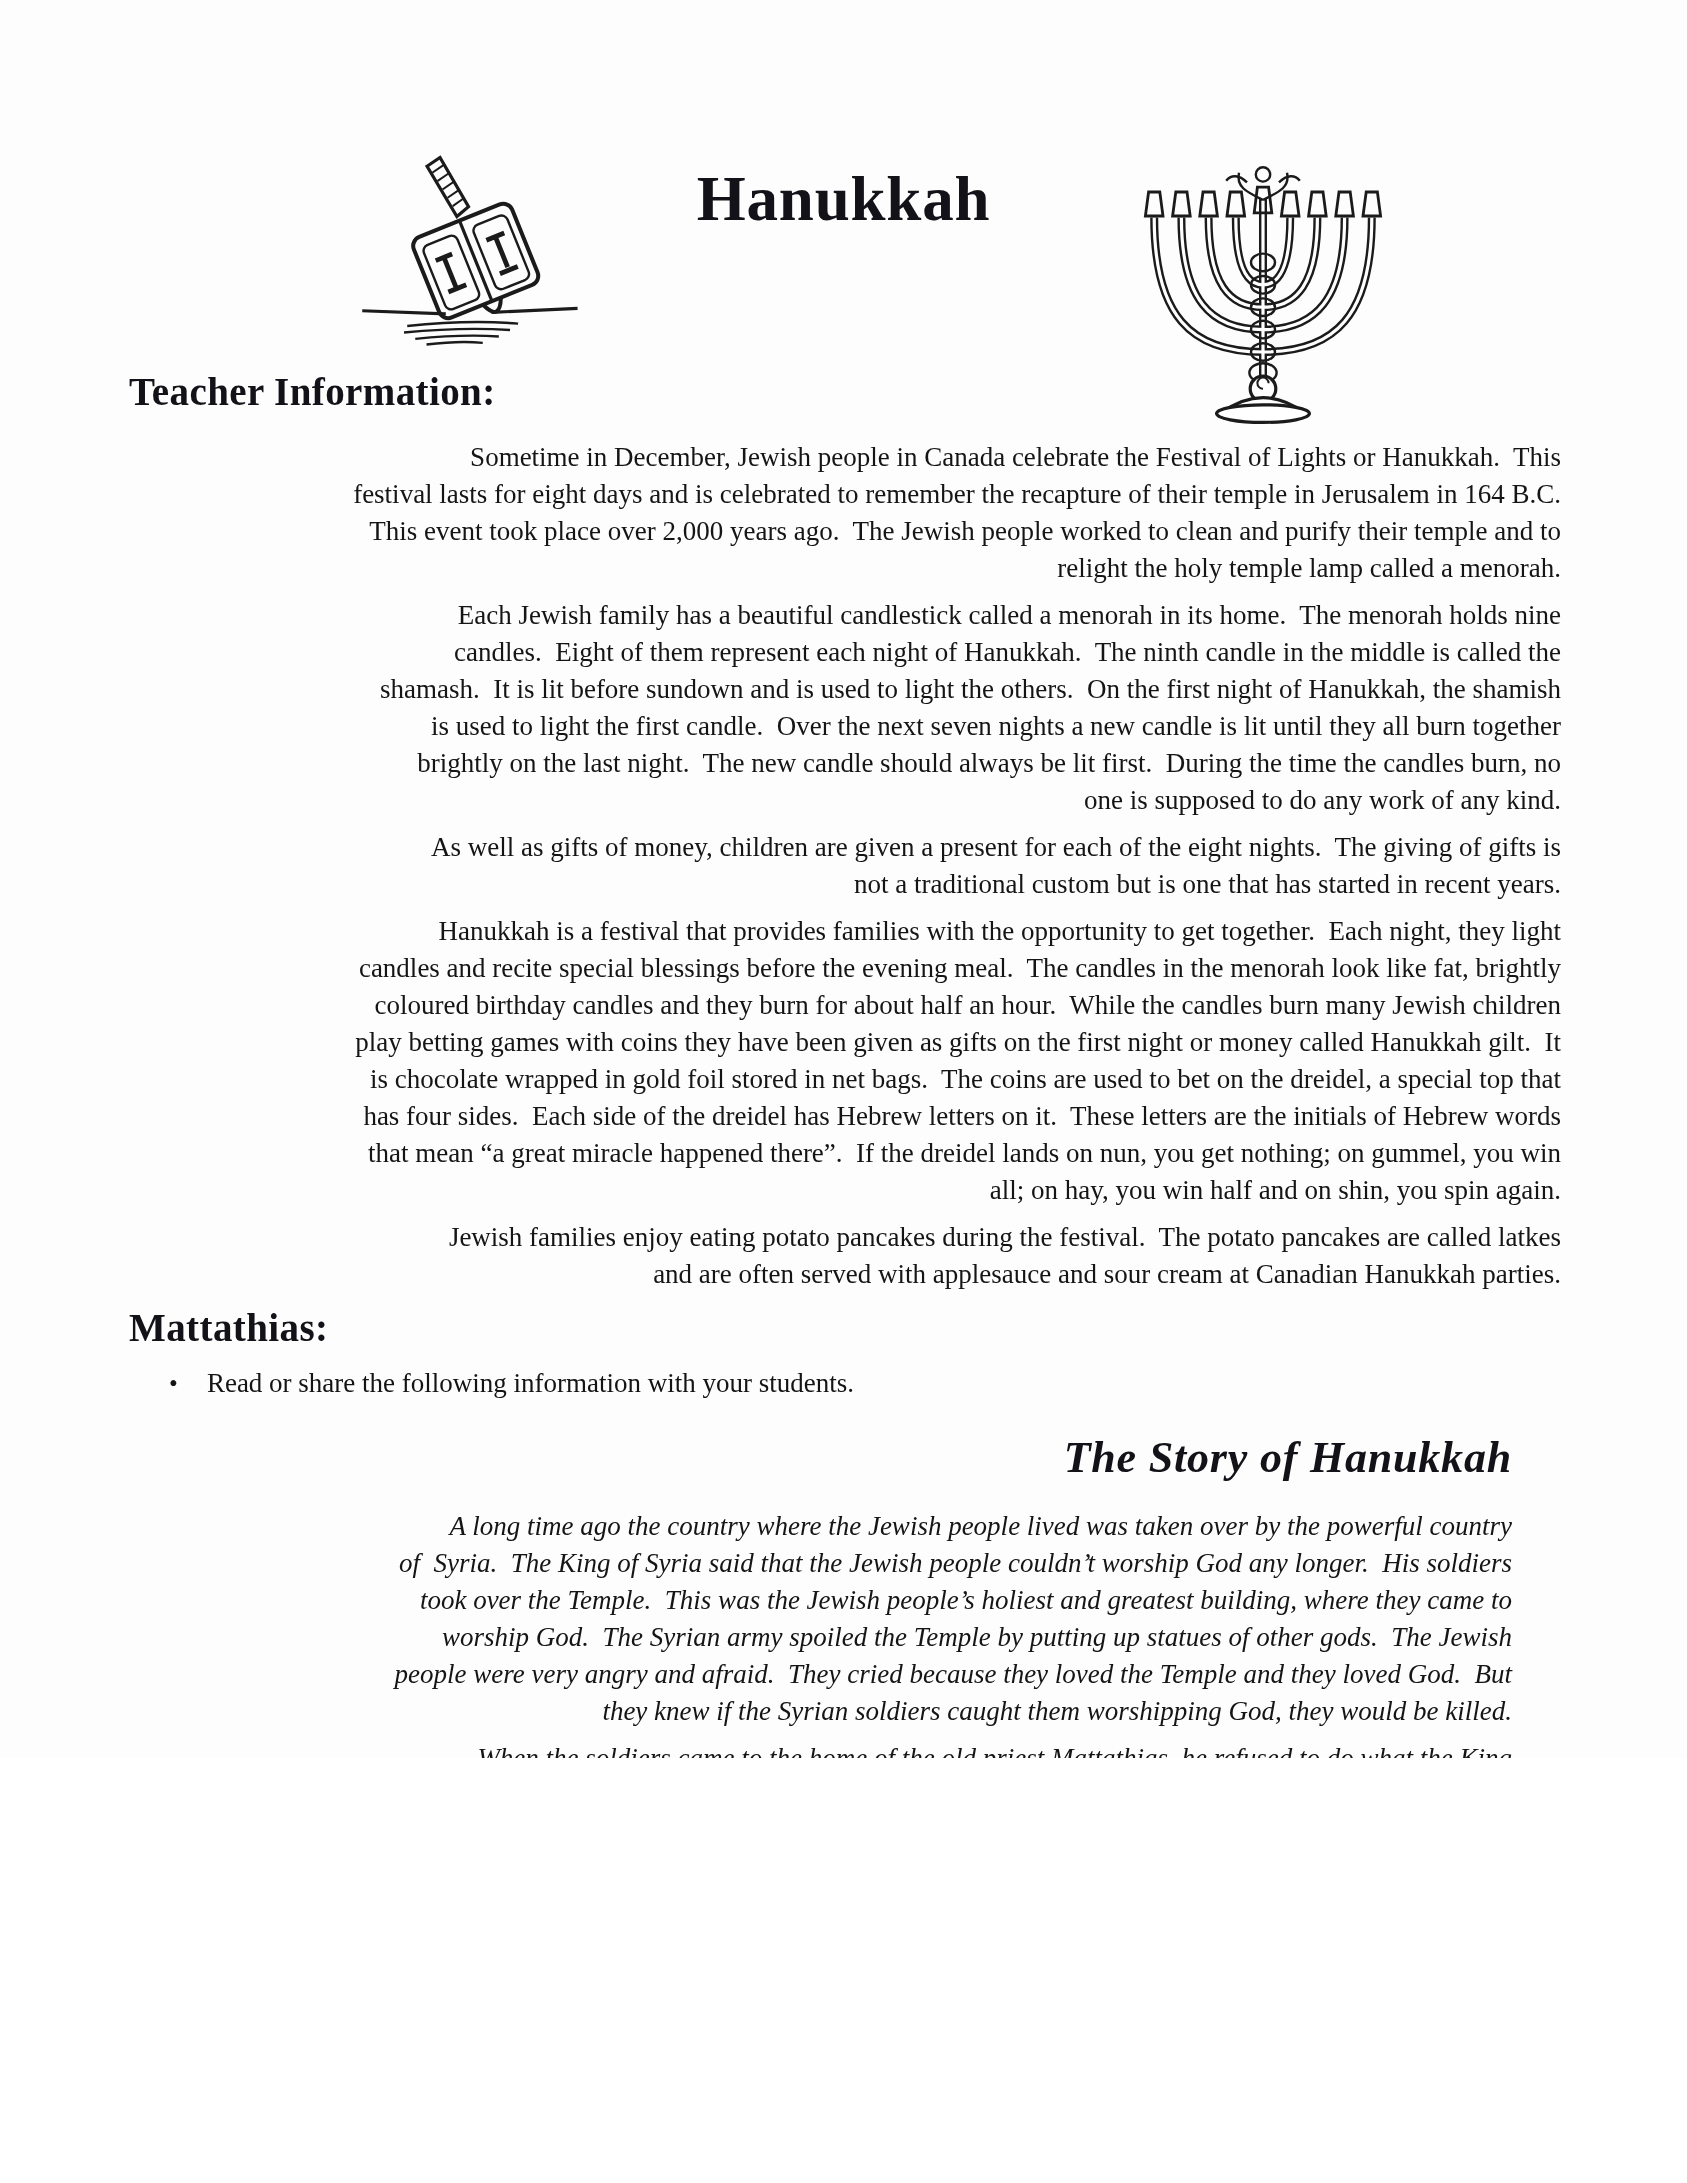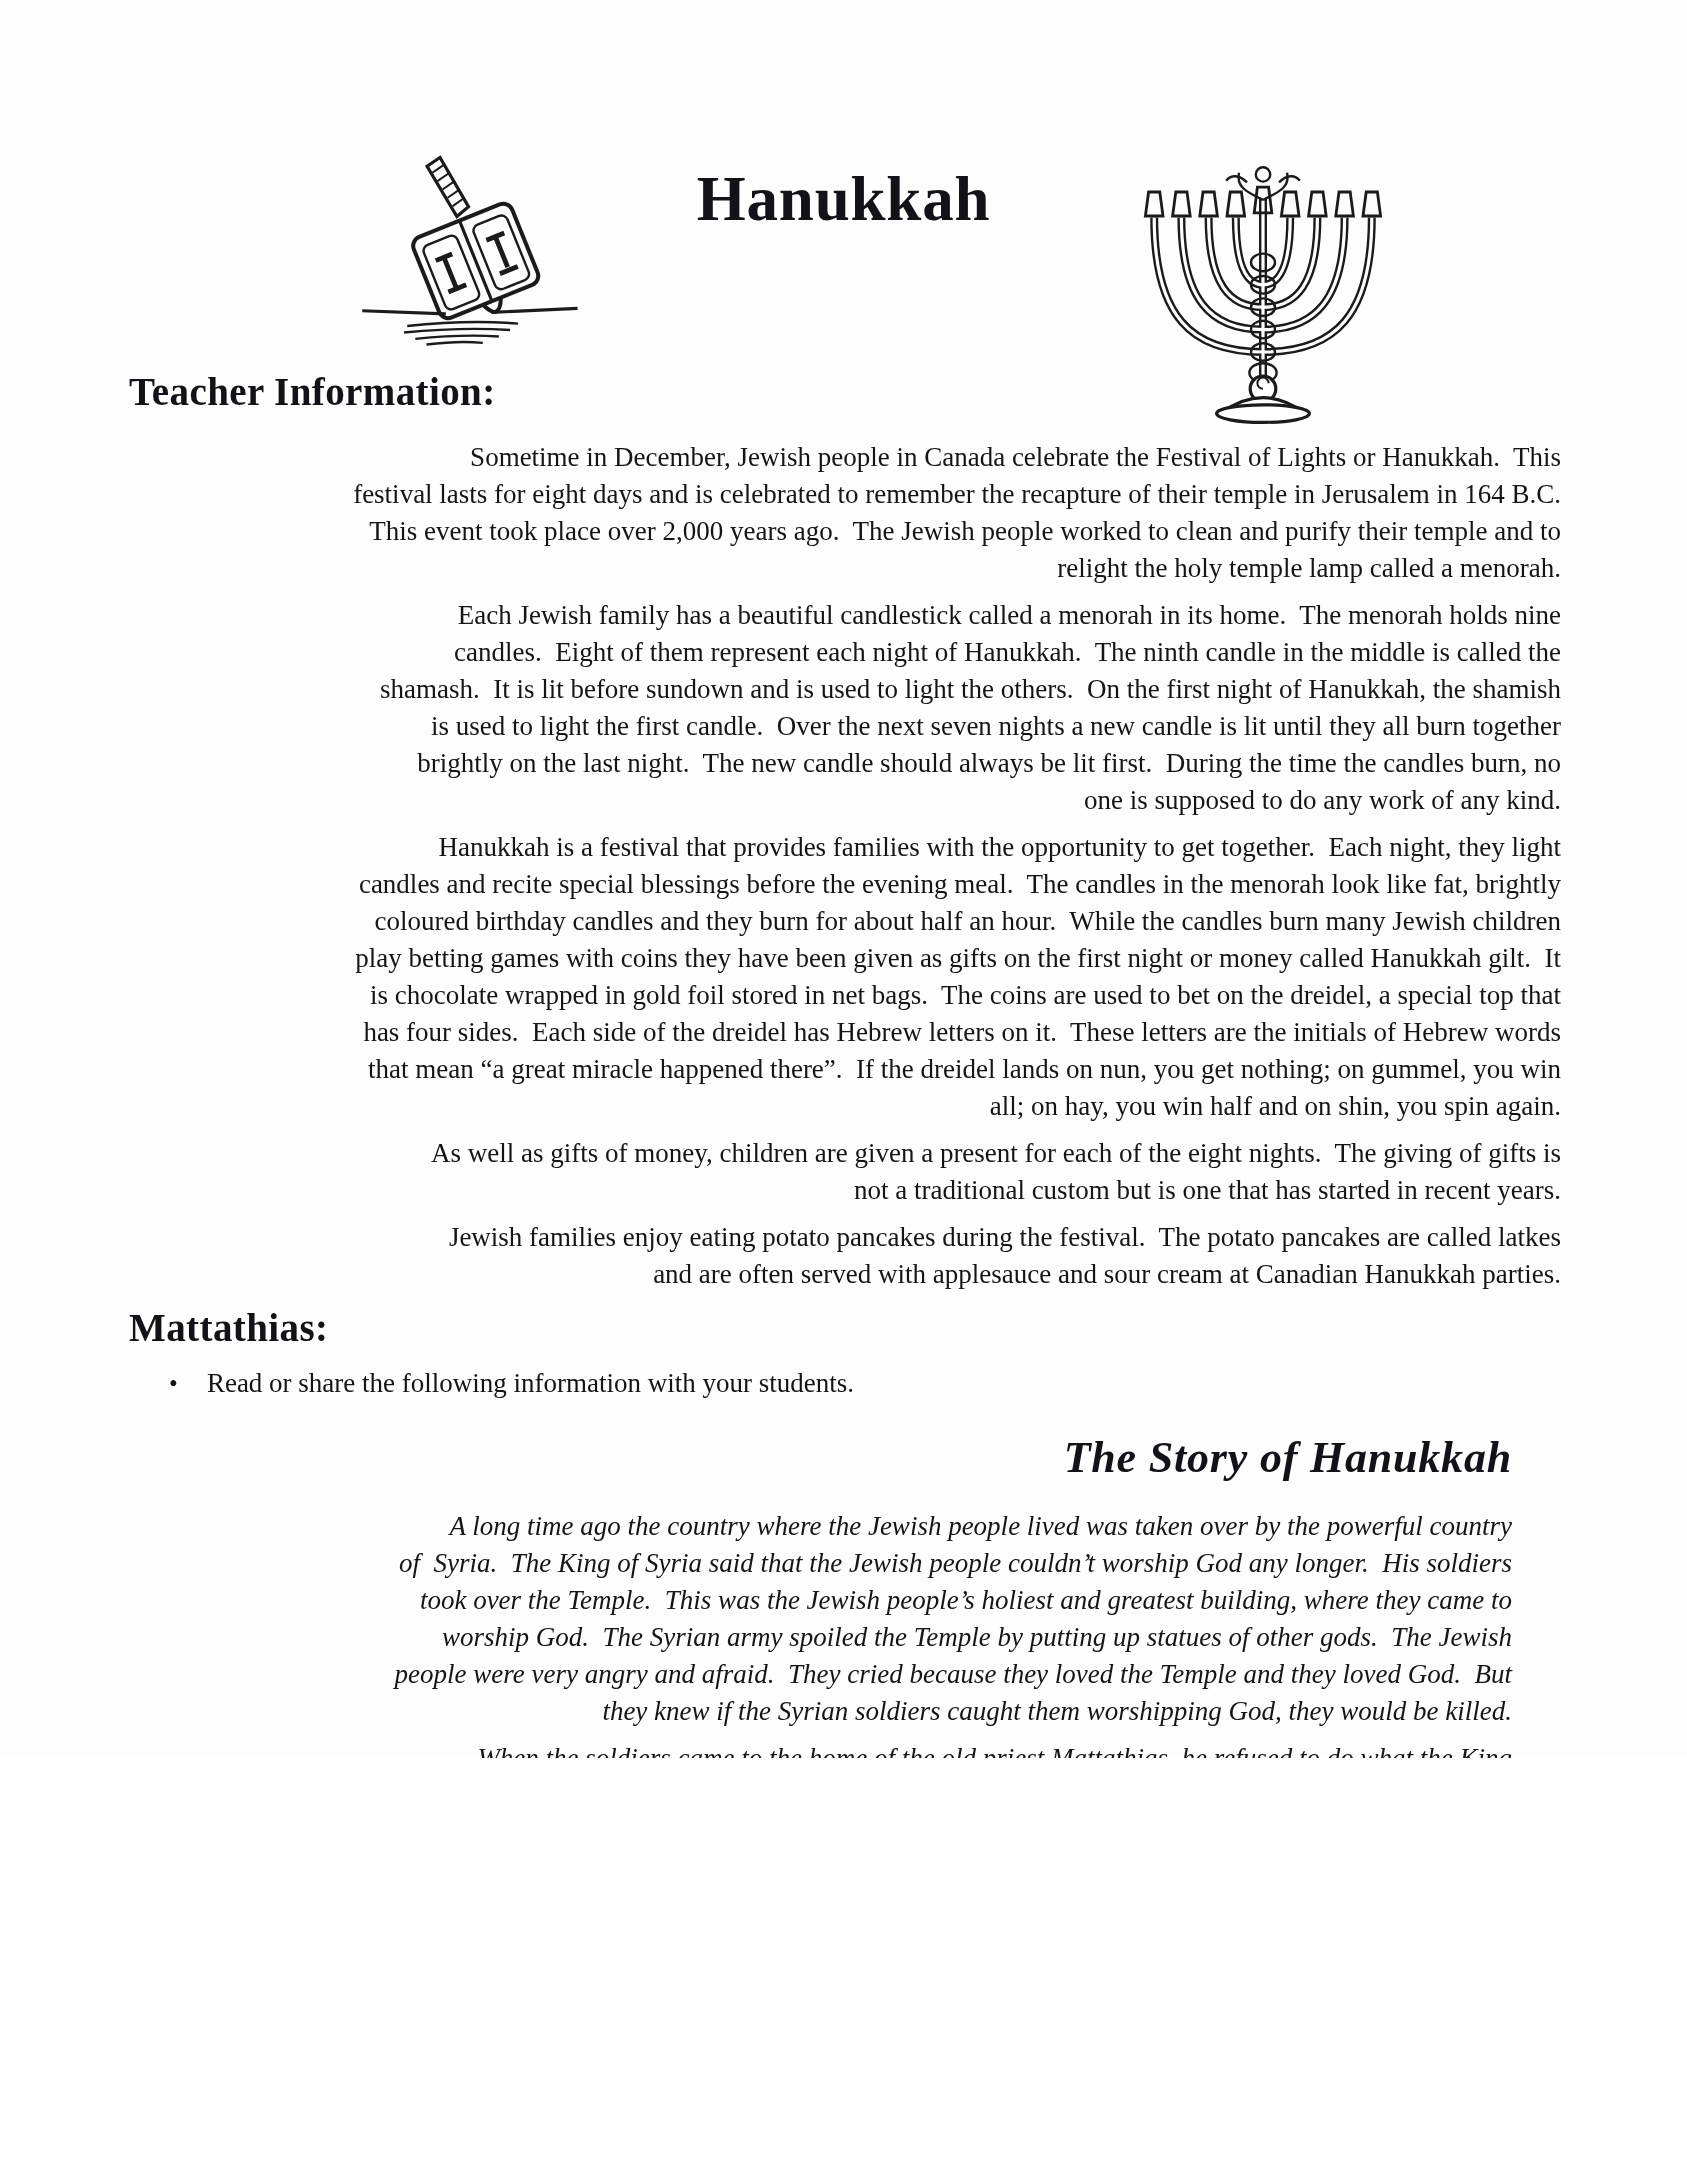--- a/index.html
+++ b/index.html
@@ -160,30 +160,30 @@
       <p class="body-par">Sometime in December, Jewish people in Canada celebrate the Festival of Lights or Hanukkah.  This
 festival lasts for eight days and is celebrated to remember the recapture of their temple in Jerusalem in 164 B.C.
 This event took place over 2,000 years ago.  The Jewish people worked to clean and purify their temple and to
 relight the holy temple lamp called a menorah.</p>
       <p class="body-par">Each Jewish family has a beautiful candlestick called a menorah in its home.  The menorah holds nine
 candles.  Eight of them represent each night of Hanukkah.  The ninth candle in the middle is called the
 shamash.  It is lit before sundown and is used to light the others.  On the first night of Hanukkah, the shamish
 is used to light the first candle.  Over the next seven nights a new candle is lit until they all burn together
 brightly on the last night.  The new candle should always be lit first.  During the time the candles burn, no
 one is supposed to do any work of any kind.</p>
+      <p class="body-par">As well as gifts of money, children are given a present for each of the eight nights.  The giving of gifts is
+not a traditional custom but is one that has started in recent years.</p>
       <p class="body-par">Hanukkah is a festival that provides families with the opportunity to get together.  Each night, they light
 candles and recite special blessings before the evening meal.  The candles in the menorah look like fat, brightly
 coloured birthday candles and they burn for about half an hour.  While the candles burn many Jewish children
 play betting games with coins they have been given as gifts on the first night or money called Hanukkah gilt.  It
 is chocolate wrapped in gold foil stored in net bags.  The coins are used to bet on the dreidel, a special top that
 has four sides.  Each side of the dreidel has Hebrew letters on it.  These letters are the initials of Hebrew words
 that mean “a great miracle happened there”.  If the dreidel lands on nun, you get nothing; on gummel, you win
 all; on hay, you win half and on shin, you spin again.</p>
-      <p class="body-par">As well as gifts of money, children are given a present for each of the eight nights.  The giving of gifts is
-not a traditional custom but is one that has started in recent years.</p>
       <p class="body-par">Jewish families enjoy eating potato pancakes during the festival.  The potato pancakes are called latkes
 and are often served with applesauce and sour cream at Canadian Hanukkah parties.</p>
     </section>
 
     <section>
       <h2 class="sec-heading activities-heading">Mattathias:</h2>
       <div class="bullet-row">
         <span class="bullet-glyph">•</span>
         <span>Read or share the following information with your students.</span>
       </div>

